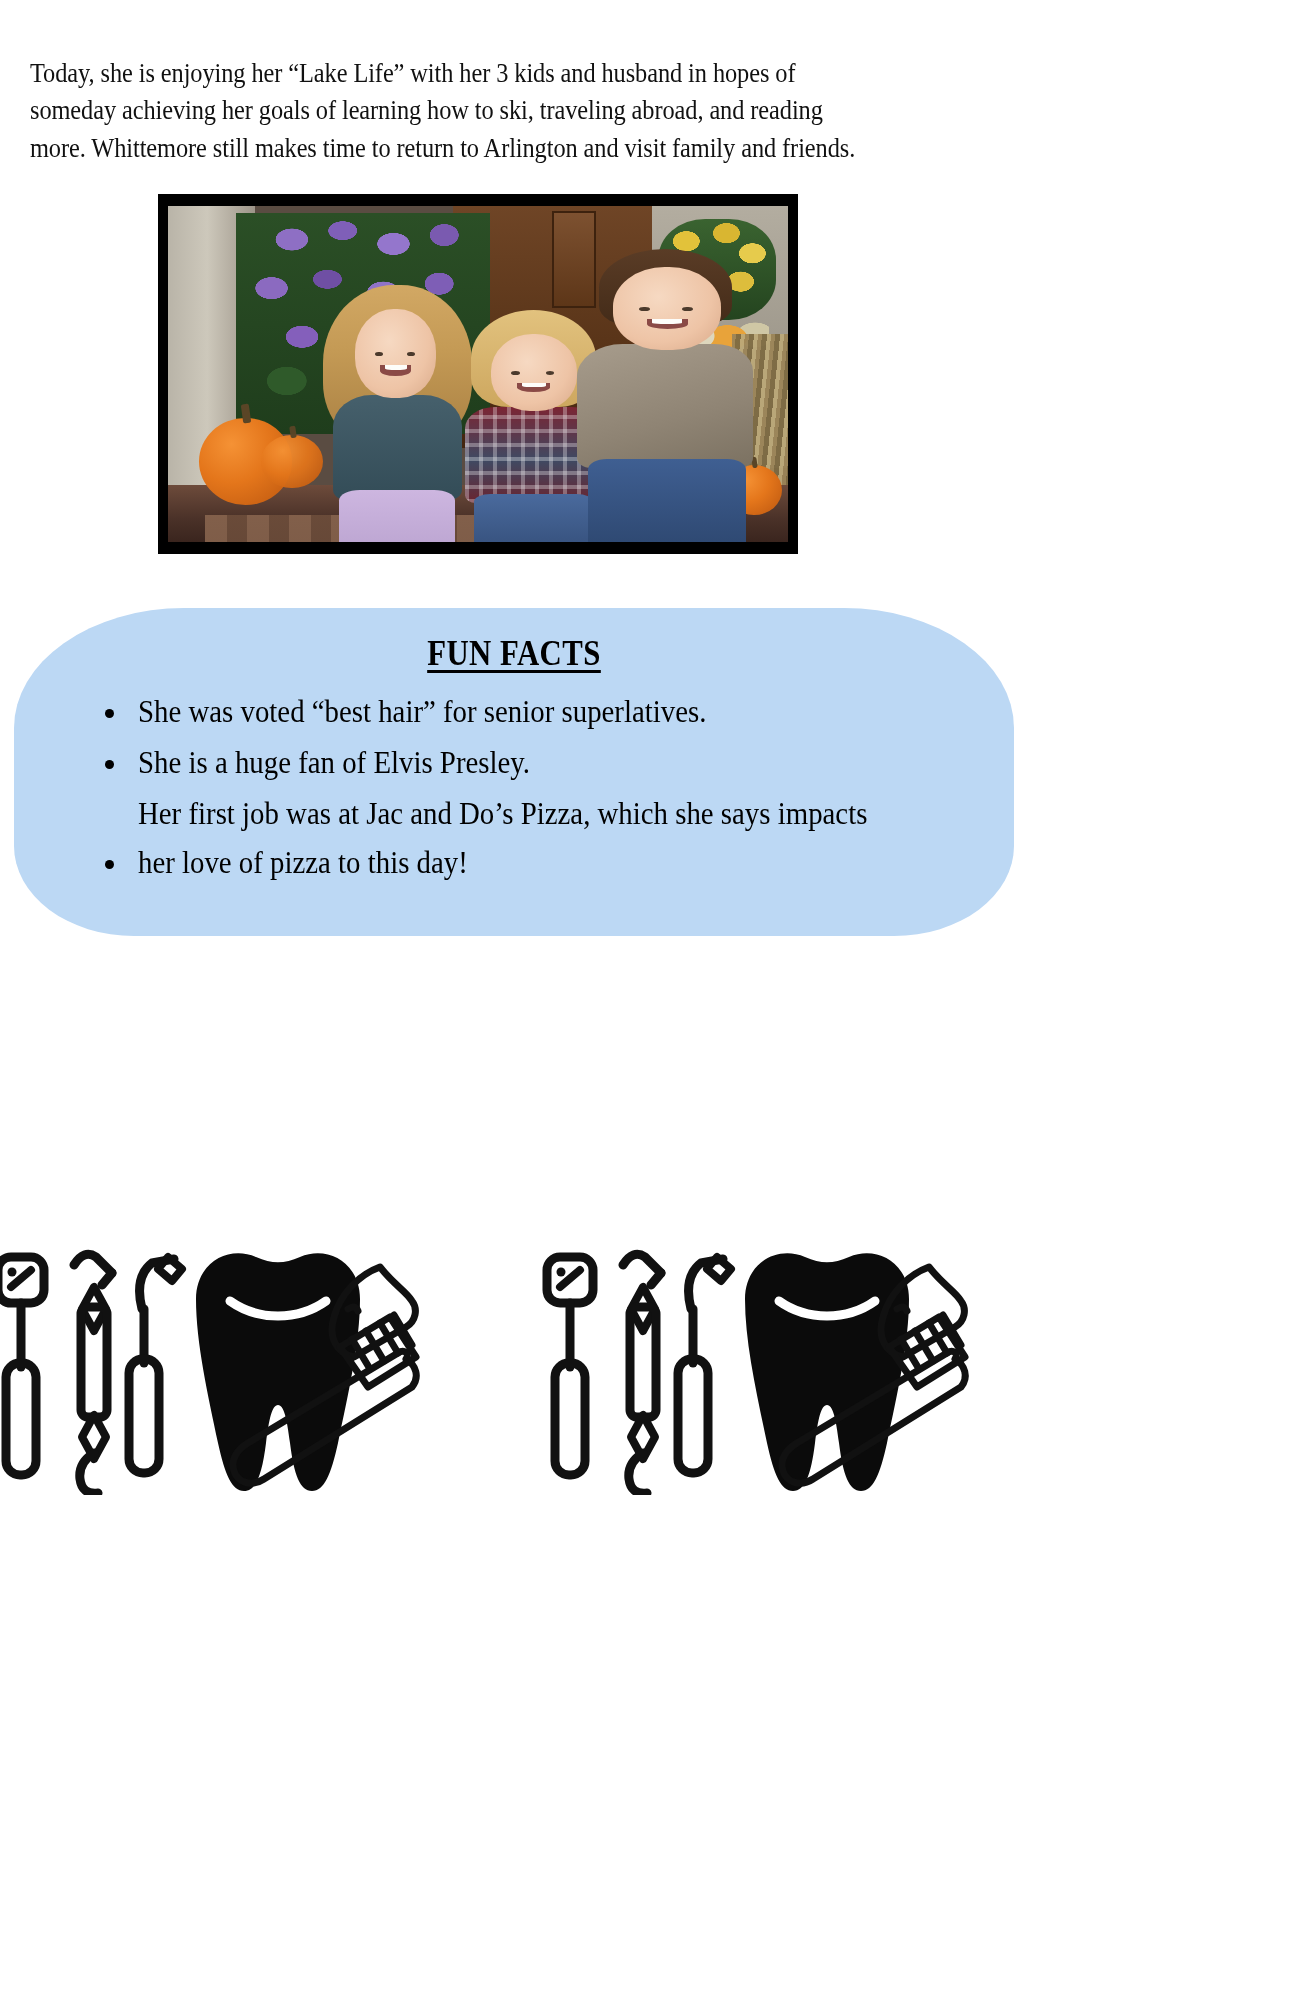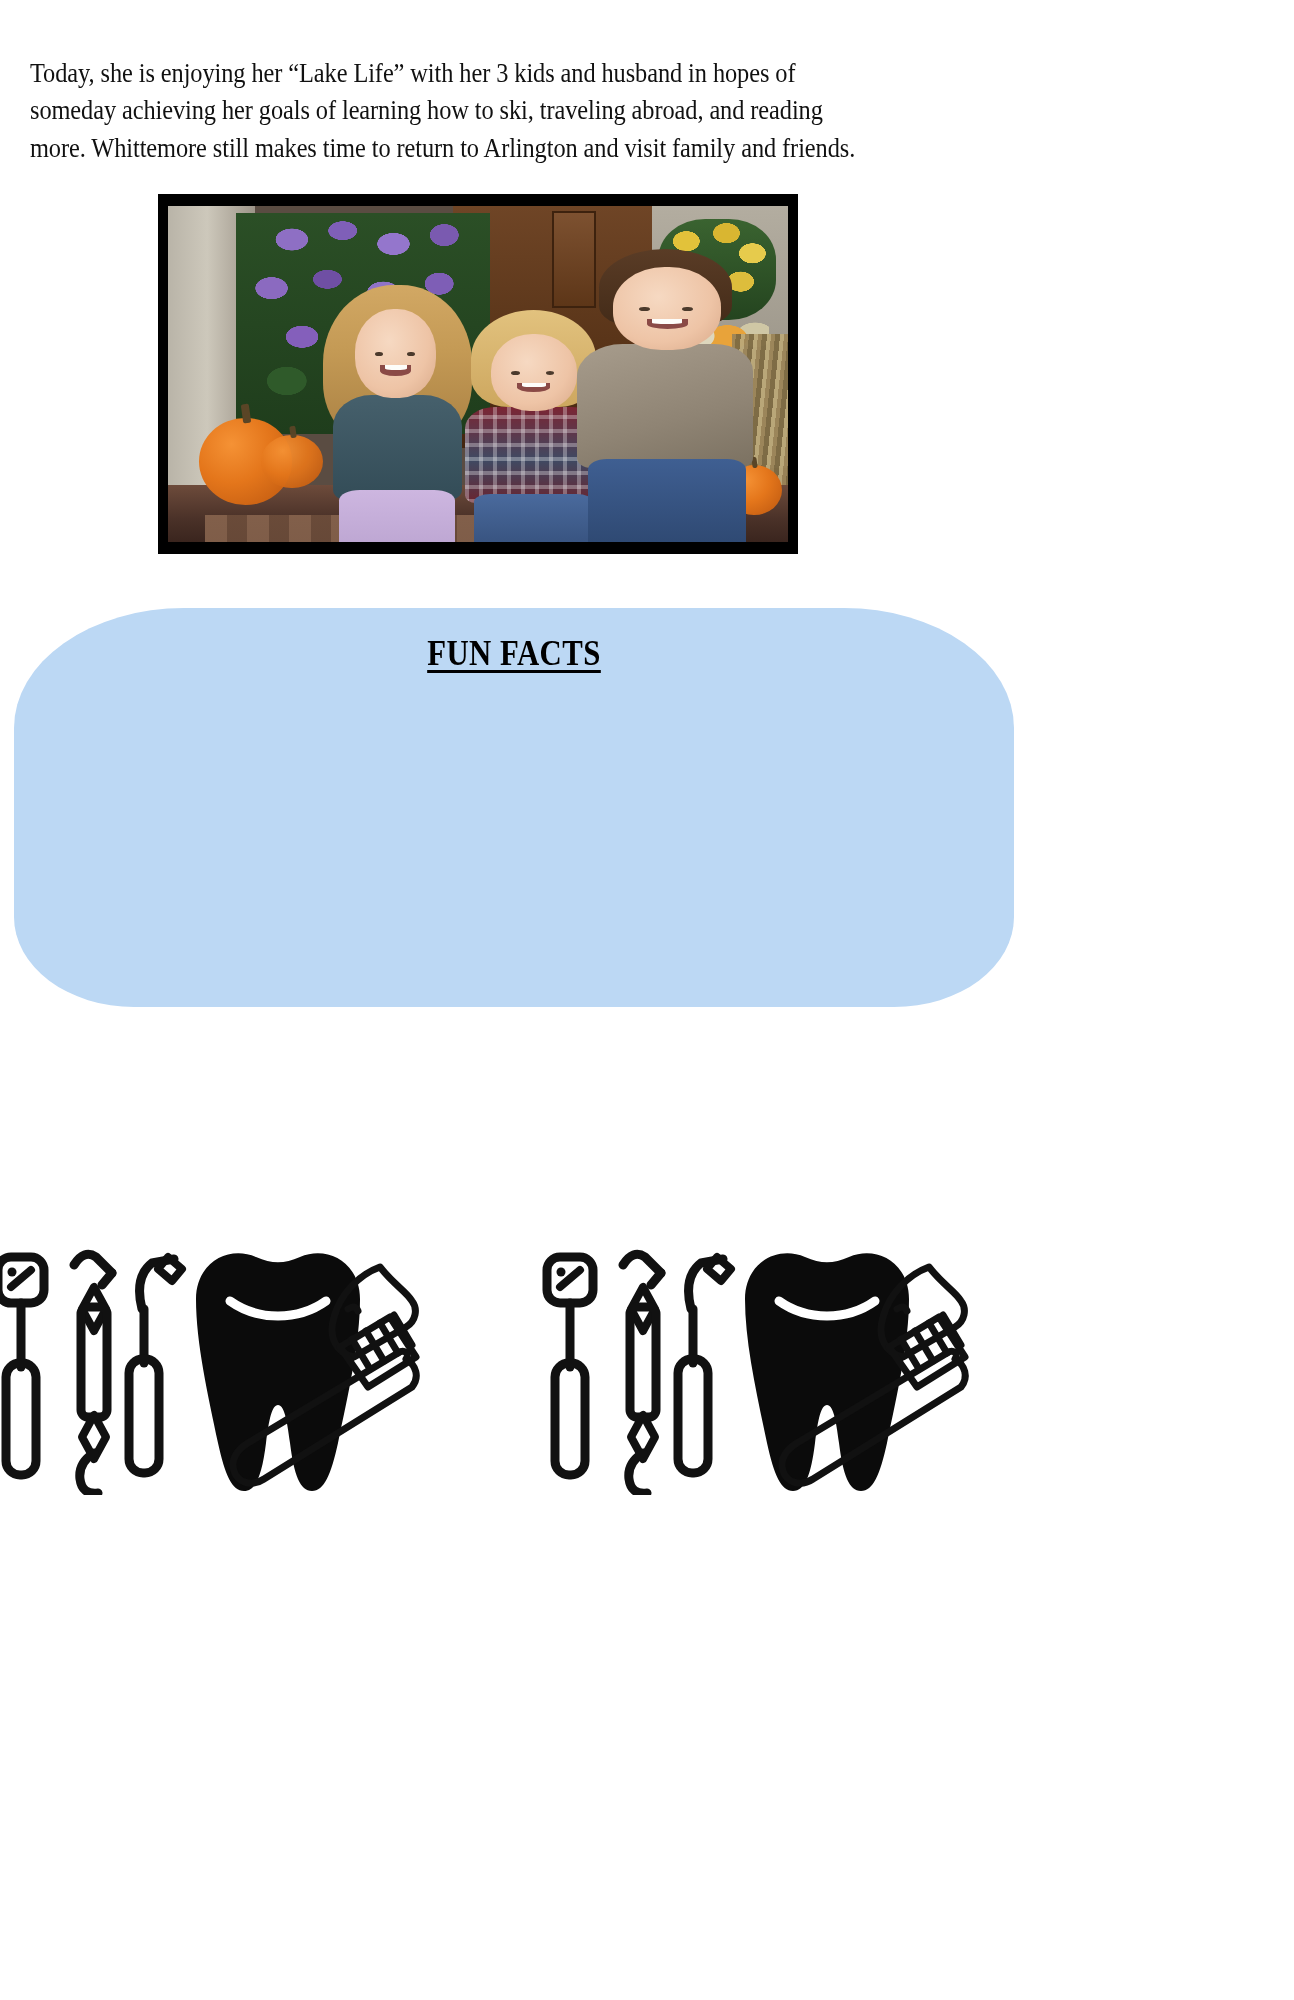--- a/index.html
+++ b/index.html
@@ -210,21 +210,21 @@
   .kid-big .legs {
     left: 6%; top: 72%; width: 88%; height: 30%;
     background: linear-gradient(180deg,#3f5f92 0%, #2e4871 100%);
     border-radius: 12% 12% 6% 6%;
   }
 
   
   .funfacts {
     position: absolute;
     left: 14px; top: 608px;
-    width: 1000px; height: 399px;
+    width: 1000px; height: 328px;
     background: #bcd8f4;
     border-radius: 170px 170px 120px 120px / 120px 120px 90px 90px;
     z-index: 1;
   }
   .ff-title {
     position: absolute;
     left: 0; right: 0; top: 26px;
     text-align: center;
     font-size: 35px;
     font-weight: bold;
@@ -307,20 +307,25 @@
         <div class="eye l"></div>
         <div class="eye r"></div>
         <div class="mouth"></div>
       </div>
     </div>
   </div>
 </div>
 
 <div class="funfacts">
   <div class="ff-title">FUN FACTS</div>
+  <ul class="ff-list">
+    <li><span>She was voted “best hair” for senior superlatives.</span></li>
+    <li><span>She is a huge fan of Elvis Presley.</span></li>
+    <li><span>Her first job was at Jac and Do’s Pizza, which she says impacts her love of pizza to this day!</span></li>
+  </ul>
 </div>
 
 <div class="dental-strip">
 <svg width="1294" height="260" viewBox="0 0 1294 260" xmlns="http://www.w3.org/2000/svg">
   <defs>
 
     <g id="i-mirror">
       <rect x="2" y="2" width="46" height="46" rx="13" ry="13" fill="none" stroke="#111" stroke-width="9"></rect>
       <path d="M15 32 L35 15" stroke="#111" stroke-width="8" stroke-linecap="round"></path>
       <circle cx="16" cy="17" r="4.5" fill="#111"></circle>

